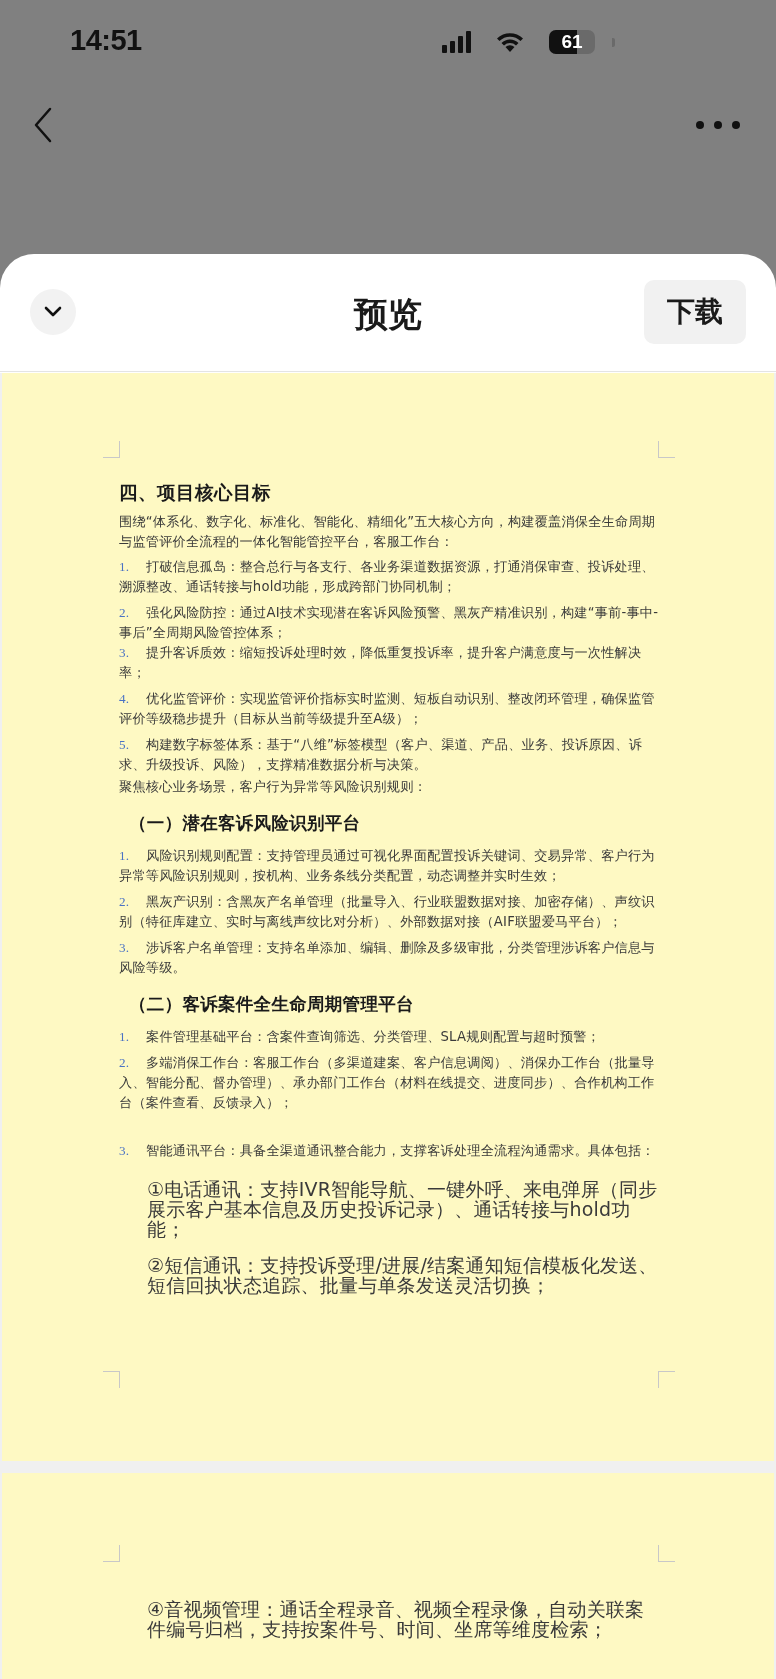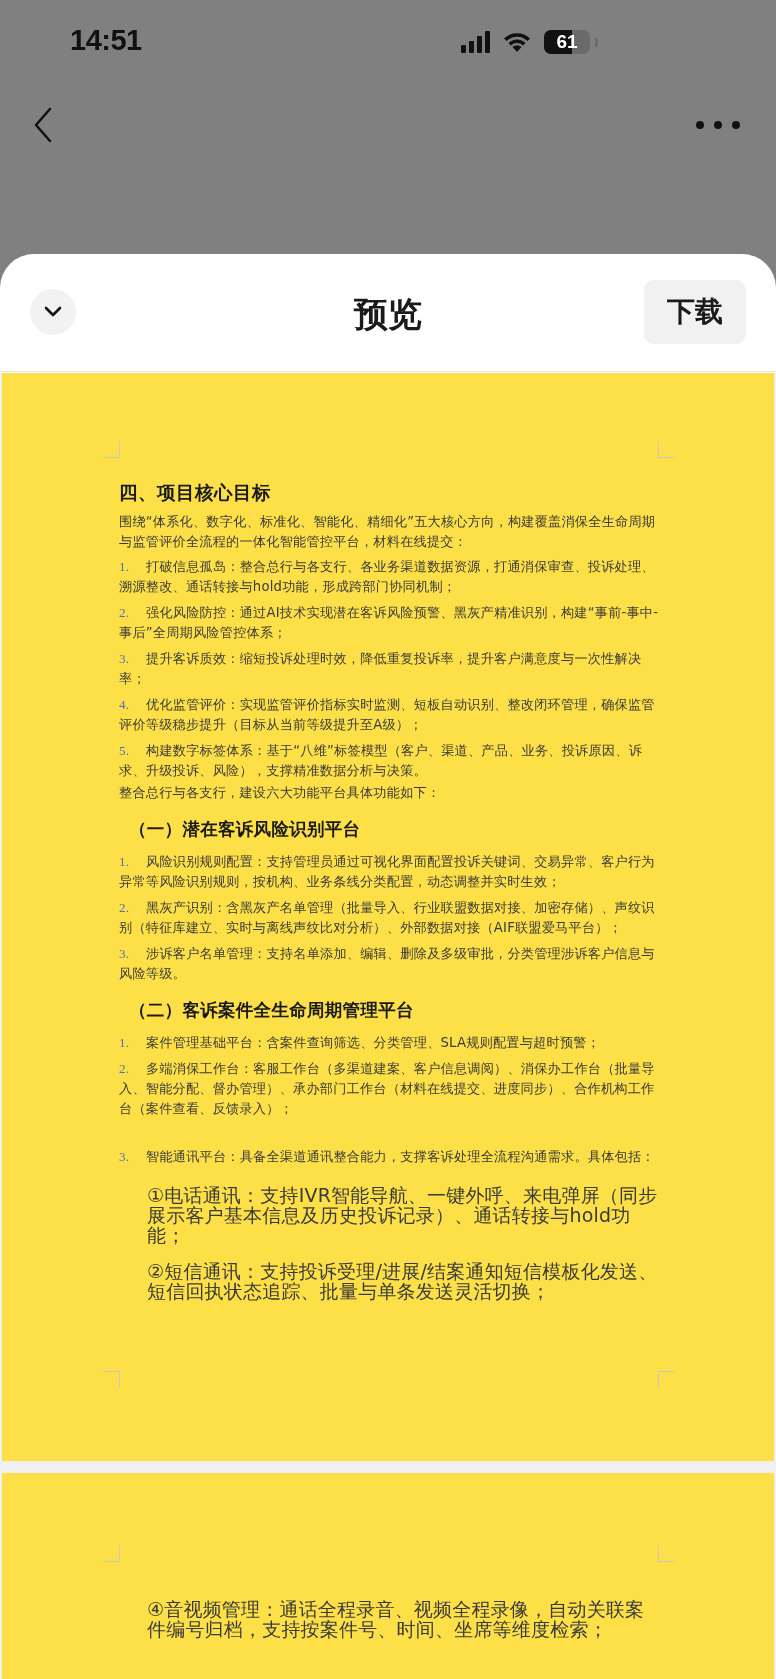--- a/index.html
+++ b/index.html
@@ -1,41 +1,41 @@
 <!DOCTYPE html>
 <html><head>
 <meta charset="utf-8">
 <style>
   * { box-sizing: border-box; margin: 0; padding: 0; }
   html, body { width: 776px; height: 1679px; overflow: hidden; }
   body { background: #808080; font-family: "DejaVu Sans", sans-serif; position: relative; }
 
   .status-bar { position: absolute; top: 0; left: 0; width: 640px; height: 90px; }
   .status-time { position: absolute; left: 70px; top: 24px; font-family: "Liberation Sans", sans-serif; font-weight: bold; font-size: 29px; color: #111; letter-spacing: -0.5px; }
-  .status-icons { position: absolute; right: 42px; top: 30px; display: flex; align-items: center; gap: 12px; }
+  .status-icons { position: absolute; right: 25px; top: 30px; display: flex; align-items: center; gap: 24px; }
   .signal { display: flex; align-items: flex-end; gap: 3px; height: 22px; }
   .signal span { width: 5px; background: #111; border-radius: 1px; display: block; }
   .battery { position: relative; width: 46px; height: 24px; border-radius: 7px; background: #6a6a6a; overflow: hidden; }
   .battery-fill { position: absolute; left: 0; top: 0; bottom: 0; width: 61%; background: #111; }
   .battery-text { position: absolute; left: 0; top: 0; width: 100%; height: 100%; display: flex; align-items: center; justify-content: center; color: #fff; font-family: "Liberation Sans", sans-serif; font-weight: bold; font-size: 19px; }
   .battery-cap { width: 3px; height: 9px; background: #6a6a6a; border-radius: 0 2px 2px 0; margin-left: -7px; }
 
   .nav-bar { position: absolute; top: 95px; left: 0; width: 776px; height: 60px; }
   .back-btn { position: absolute; left: 28px; top: 6px; width: 36px; height: 48px; }
   .more-btn { position: absolute; right: 36px; top: 18px; width: 44px; height: 24px; display: flex; align-items: center; justify-content: space-between; }
   .more-btn span { width: 8px; height: 8px; border-radius: 50%; background: #111; display: block; }
 
   .sheet { position: absolute; top: 254px; left: 0; width: 776px; height: 1425px; background: #fff; border-radius: 34px 34px 0 0; overflow: hidden; }
   .sheet-header { position: relative; height: 118px; border-bottom: 1px solid #e4e4e4; }
   .collapse-btn { position: absolute; left: 30px; top: 35px; width: 46px; height: 46px; border-radius: 50%; background: #f2f2f2; display: flex; align-items: center; justify-content: center; }
   .sheet-title { position: absolute; left: 0; right: 0; top: 38px; text-align: center; font-size: 34px; font-weight: bold; color: #1a1a1a; }
   .download-btn { position: absolute; right: 30px; top: 26px; width: 102px; height: 64px; border-radius: 10px; background: #f1f1f1; display: flex; align-items: center; justify-content: center; font-size: 28px; font-weight: bold; color: #1a1a1a; }
 
   .viewer { position: absolute; top: 119px; left: 0; width: 776px; bottom: 0; background: #f0f0f0; }
-  .page { position: absolute; left: 2px; width: 772px; background: #fde047; }
+  .page { position: absolute; left: 2px; width: 772px; background: #fef9c3; }
   .page1 { top: 0; height: 1088px; }
   .page2 { top: 1100px; height: 260px; }
 
   .corner { position: absolute; width: 17px; height: 17px; border-color: #c8c8c8; border-style: solid; border-width: 0; }
   .c-tl { border-right-width: 1.5px; border-bottom-width: 1.5px; }
   .c-tr { border-left-width: 1.5px; border-bottom-width: 1.5px; }
   .c-bl { border-right-width: 1.5px; border-top-width: 1.5px; }
   .c-br { border-left-width: 1.5px; border-top-width: 1.5px; }
 
   .doc { position: absolute; left: 117px; width: 540px; color: #2a2a2a; font-family: "DejaVu Sans", sans-serif; }
@@ -96,39 +96,39 @@
   </div>
 
   <div class="viewer">
 
     <div class="page page1">
       <div class="corner c-tl" style="left:101px; top:68px;"></div>
       <div class="corner c-tr" style="left:656px; top:68px;"></div>
 
       <div class="doc" style="top:106px;">
         <div class="h1">四、项目核心目标</div>
-        <div class="p" style="margin-top:5px;">围绕“体系化、数字化、标准化、智能化、精细化”五大核心方向，构建覆盖消保全生命周期与监管评价全流程的一体化智能管控平台，材料在线提交：</div>
+        <div class="p" style="margin-top:5px;">围绕“体系化、数字化、标准化、智能化、精细化”五大核心方向，构建覆盖消保全生命周期与监管评价全流程的一体化智能管控平台，客服工作台：</div>
 
         <div class="item" style="margin-top:5px;">
           <span class="num">1.</span><span>打破信息孤岛：整合总行与各支行、各业务渠道数据资源，打通消保审查、投诉处理、溯源整改、通话转接与hold功能，形成跨部门协同机制；</span>
         </div>
         <div class="item" style="margin-top:6px;">
           <span class="num">2.</span><span>强化风险防控：通过AI技术实现潜在客诉风险预警、黑灰产精准识别，构建“事前-事中-事后”全周期风险管控体系；</span>
         </div>
-        <div class="item" style="margin-top:6px;">
+        <div class="item" style="">
           <span class="num">3.</span><span>提升客诉质效：缩短投诉处理时效，降低重复投诉率，提升客户满意度与一次性解决率；</span>
         </div>
         <div class="item" style="margin-top:6px;">
           <span class="num">4.</span><span>优化监管评价：实现监管评价指标实时监测、短板自动识别、整改闭环管理，确保监管评价等级稳步提升（目标从当前等级提升至A级）；</span>
         </div>
         <div class="item" style="margin-top:6px;">
           <span class="num">5.</span><span>构建数字标签体系：基于“八维”标签模型（客户、渠道、产品、业务、投诉原因、诉求、升级投诉、风险），支撑精准数据分析与决策。</span>
         </div>
 
-        <div class="p" style="margin-top:2px;">整合总行与各支行，建设六大功能平台具体功能如下：</div>
+        <div class="p" style="margin-top:2px;">聚焦核心业务场景，客户行为异常等风险识别规则：</div>
 
         <div class="h2" style="margin-top:12px;">（一）潜在客诉风险识别平台</div>
         <div class="item" style="margin-top:9px;">
           <span class="num">1.</span><span>风险识别规则配置：支持管理员通过可视化界面配置投诉关键词、交易异常、客户行为异常等风险识别规则，按机构、业务条线分类配置，动态调整并实时生效；</span>
         </div>
         <div class="item" style="margin-top:6px;">
           <span class="num">2.</span><span>黑灰产识别：含黑灰产名单管理（批量导入、行业联盟数据对接、加密存储）、声纹识别（特征库建立、实时与离线声纹比对分析）、外部数据对接（AIF联盟爱马平台）；</span>
         </div>
         <div class="item" style="margin-top:6px;">
           <span class="num">3.</span><span>涉诉客户名单管理：支持名单添加、编辑、删除及多级审批，分类管理涉诉客户信息与风险等级。</span>

